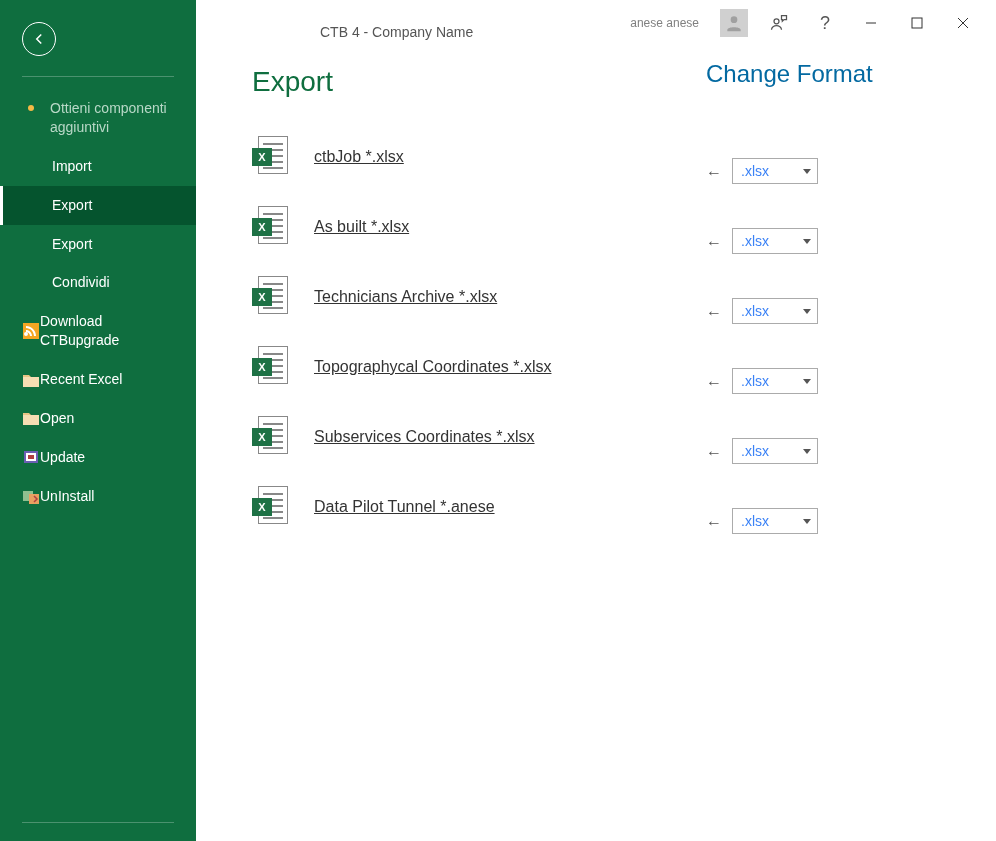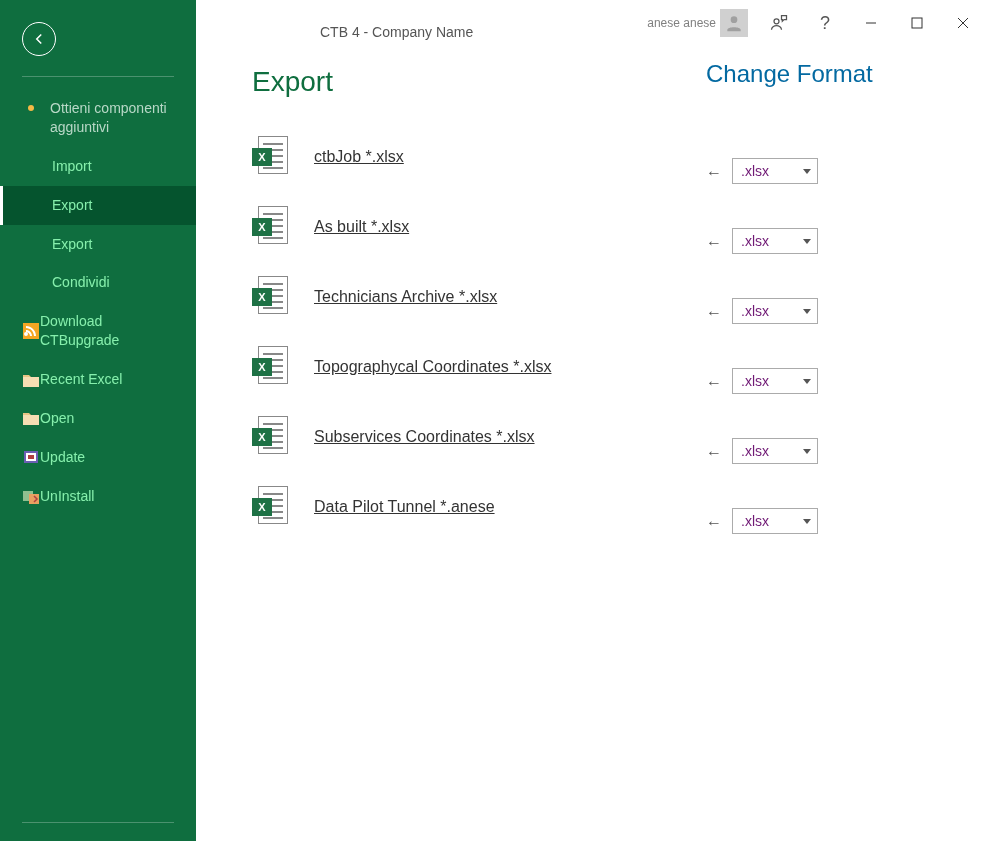--- a/index.html
+++ b/index.html
@@ -37,21 +37,21 @@
   .divider {
     height: 1px;
     background: rgba(255,255,255,0.25);
     margin: 0 22px 12px 22px;
   }
   .sidebar-item {
     display: flex;
     align-items: flex-start;
     padding: 10px 22px 10px 22px;
     cursor: pointer;
-    color: #86efac;
+    color: #ffffff;
     font-size: 14px;
     line-height: 1.35;
   }
   .sidebar-item.with-icon {
     padding-left: 22px;
     gap: 0;
     align-items: center;
   }
   .sidebar-item.no-icon {
     padding-left: 52px;
@@ -108,21 +108,21 @@
     right: 10px;
     top: 0;
     height: 46px;
     display: flex;
     align-items: center;
     gap: 0;
   }
   .titlebar .user {
     display: flex;
     align-items: center;
-    gap: 4px;
+    gap: 21px;
     margin-right: 8px;
   }
   .titlebar .user-name {
     color: #808080;
     font-size: 12px;
   }
   .avatar {
     width: 28px;
     height: 28px;
     background: #d0d0d0;
@@ -245,21 +245,21 @@
   .select {
     width: 86px;
     height: 26px;
     border: 1px solid #ababab;
     background: #fff;
     display: flex;
     align-items: center;
     justify-content: space-between;
     padding: 0 6px 0 8px;
     font-size: 14px;
-    color: #701a75;
+    color: #3b82f6;
     cursor: pointer;
   }
   .select .caret {
     width: 0;height: 0;
     border-left: 4px solid transparent;
     border-right: 4px solid transparent;
     border-top: 5px solid #555;
   }
   .sidebar-bottom-divider{
     margin-top:auto;

